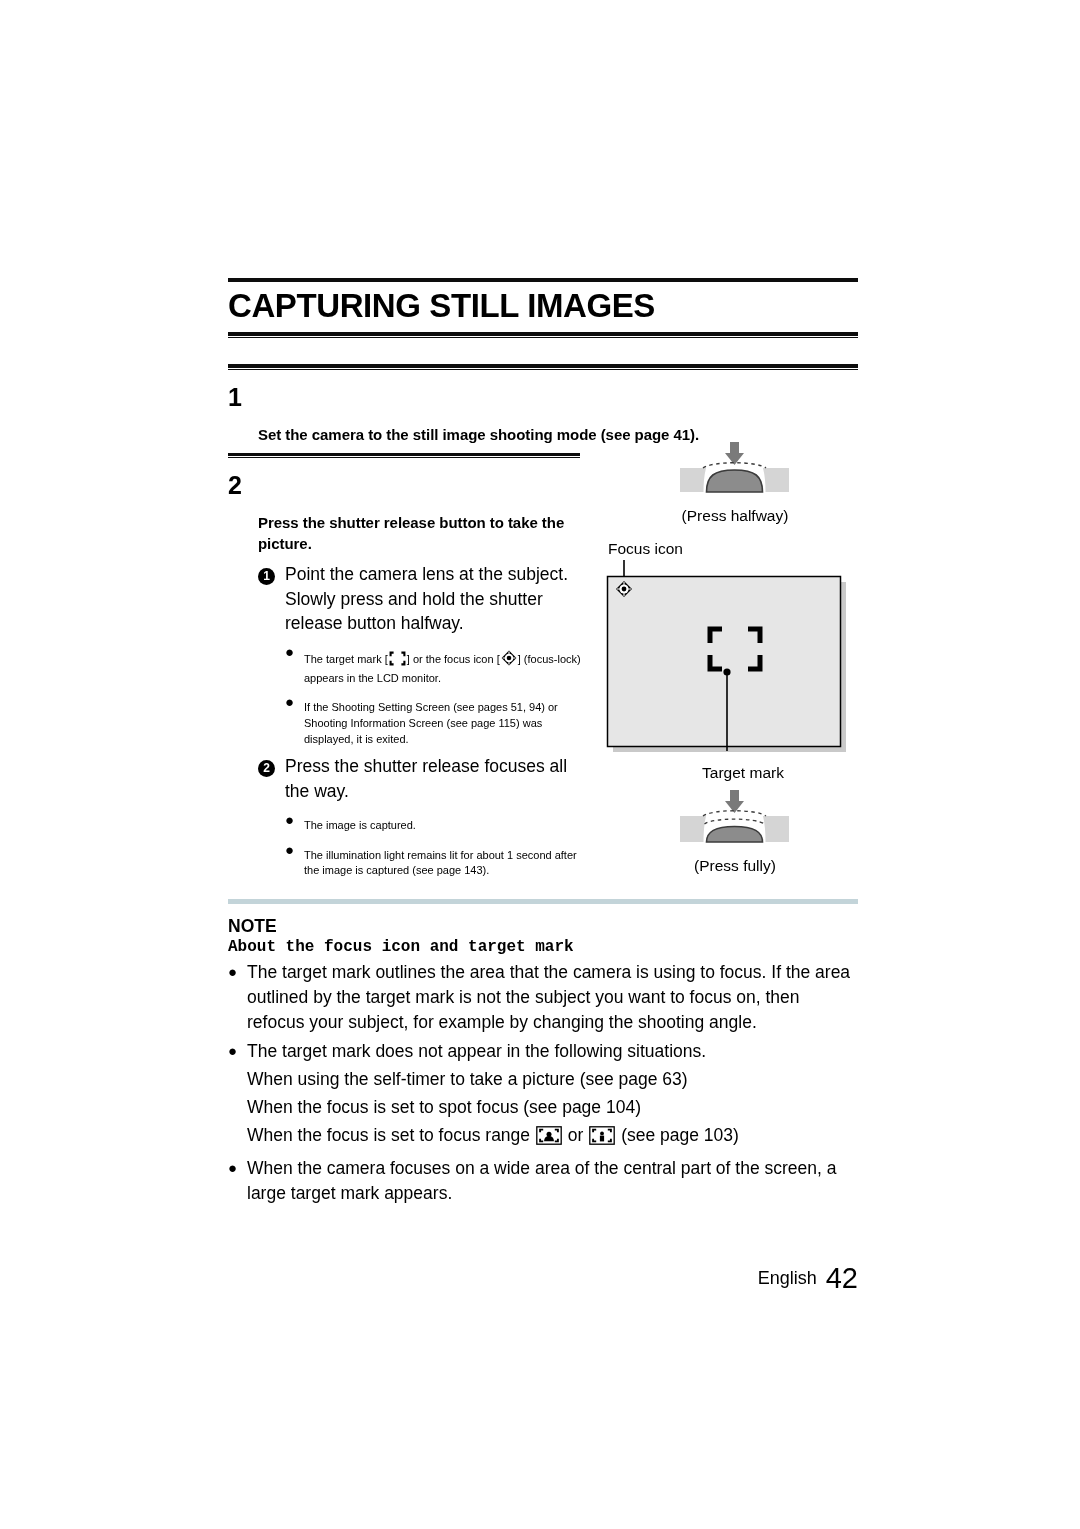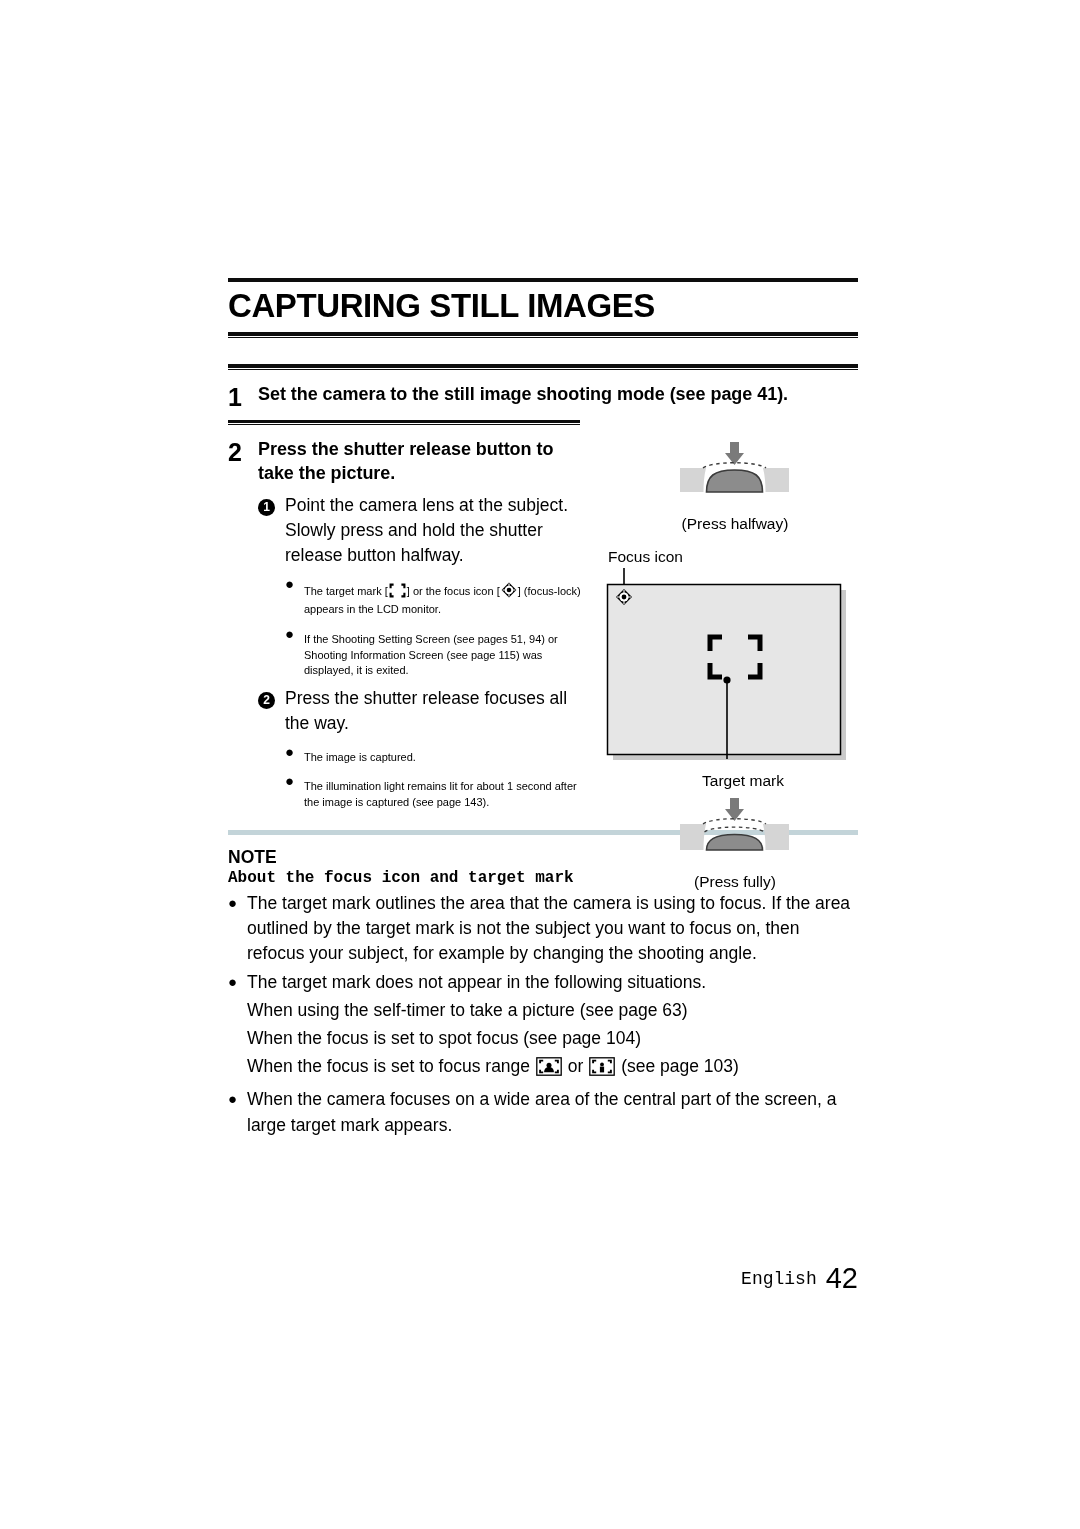--- a/index.html
+++ b/index.html
@@ -71,24 +71,25 @@
   .step-num {
     font-size: 25px;
     font-weight: bold;
     width: 30px;
     flex: 0 0 30px;
     line-height: 1.16;
     padding-top: 1px;
   }
   .step-body { flex: 1 1 auto; }
   .step-title {
-    font-size: 18px;
+    font-size: 15px;
     font-weight: bold;
     line-height: 1.38;
     letter-spacing: -0.05px;
+    margin-top: 43px;
   }
 
   
   .sub-item {
     display: flex;
     align-items: flex-start;
     margin-top: 7px;
   }
   .sub-marker {
     flex: 0 0 27px;
@@ -186,21 +187,21 @@
   .figures {
     position: absolute;
     left: 600px;
     top: 440px;
     width: 270px;
   }
   .fig-caption {
     text-align: center;
     font-size: 15.5px;
     line-height: 1.3;
-    margin-top: 12px;
+    margin-top: 4px;
   }
   .shutter-fig { width: 270px; display: block; }
   .lcd-wrap { position: relative; width: 270px; margin-top: 10px; }
   .lcd-label-target {
     text-align: center;
     font-size: 15.5px;
     margin-top: 4px;
     padding-left: 16px;
   }
 
@@ -210,21 +211,20 @@
     left: 0;
     top: 1262px;
     width: 858px;
     text-align: right;
     white-space: nowrap;
   }
   .footer .lang {
     font-size: 18px;
     vertical-align: 4px;
     margin-right: 9px;
-    font-family: Liberation Mono, monospace;
   }
   .footer .pgnum {
     font-size: 29px;
     font-weight: normal;
   }
 </style>
 </head>
 <body>
 
 <div class="page">

